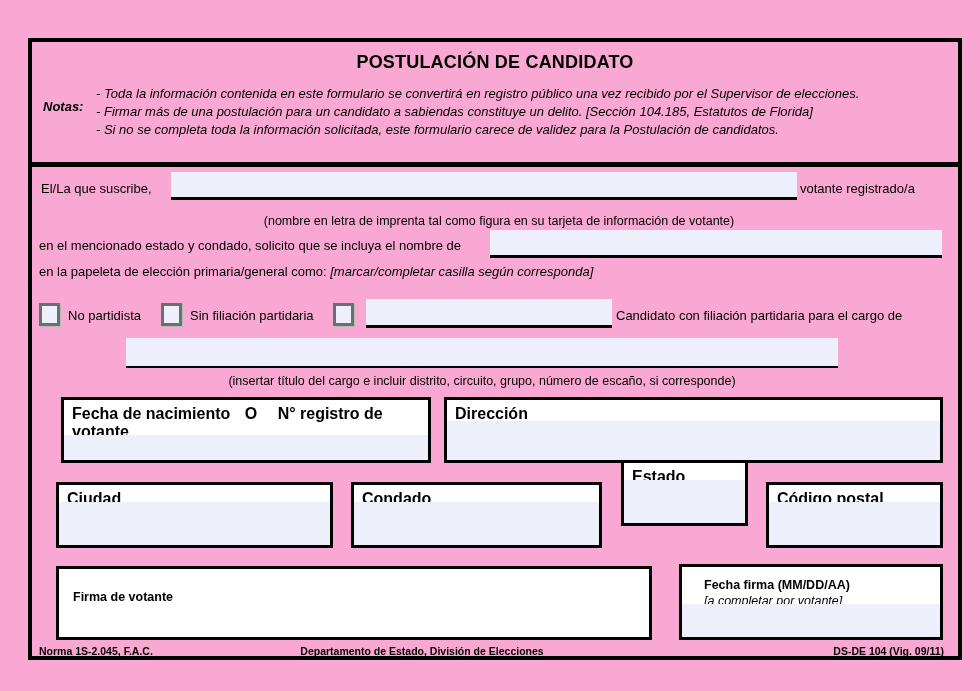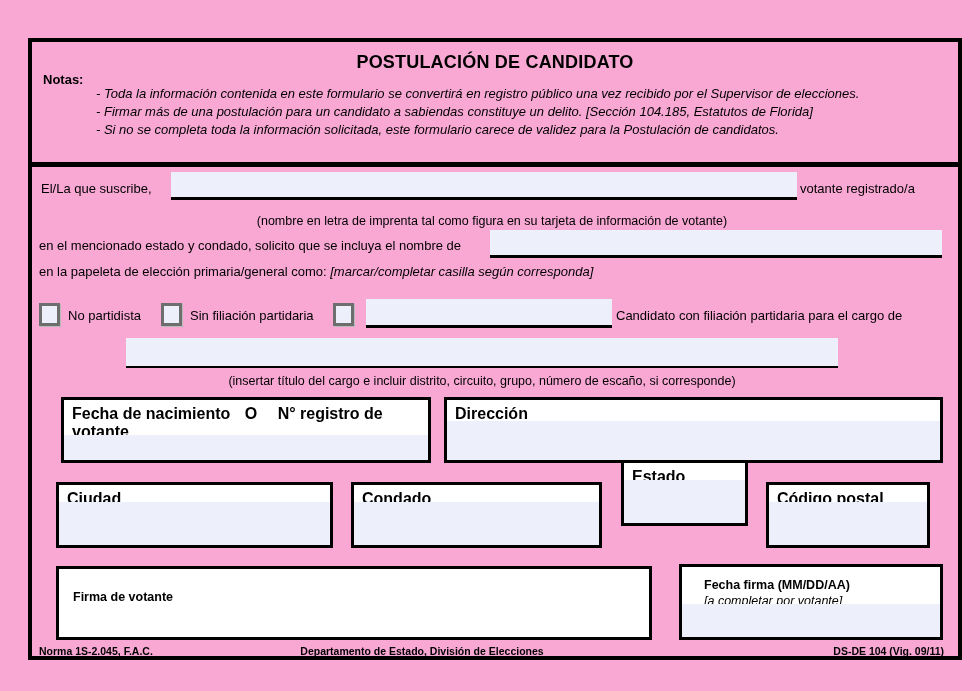--- a/index.html
+++ b/index.html
@@ -11,22 +11,22 @@
   }
   .form-box {
     position:absolute; left:28px; top:38px; width:934px; height:622px;
     border:4px solid #000;
   }
   .title {
     position:absolute; left:0; top:10px; width:100%;
     text-align:center; font-size:18px; font-weight:bold; letter-spacing:.2px;
   }
   .notes-label {
-    position:absolute; left:11px; top:30px;
-    font-size:13px; font-weight:bold; 
+    position:absolute; left:11px; top:57px;
+    font-size:13px; font-weight:bold; font-style:italic;
   }
   .notes {
     position:absolute; left:64px; top:43px; width:808px;
     font-size:13px; font-style:italic; line-height:18px;
   }
   .note { padding-left:18px; text-indent:-18px;font-style:italic; }
   .separator { position:absolute; left:0; top:120px; width:100%; height:5px; background:#000; }
 
   .txt { position:absolute; font-size:13px; line-height:16px; white-space:nowrap; }
   .it  { font-style:italic; }
@@ -60,21 +60,21 @@
     <div class="notes">
       <div class="note">- Toda la información contenida en este formulario se convertirá en registro público una vez recibido por el Supervisor de elecciones.</div>
       <div class="note">- Firmar más de una postulación para un candidato a sabiendas constituye un delito. [Sección 104.185, Estatutos de Florida]</div>
       <div class="note">- Si no se completa toda la información solicitada, este formulario carece de validez para la Postulación de candidatos.</div>
     </div>
     <div class="separator"></div>
 
     <span class="txt" style="left:9px;top:139px">El/La que suscribe,</span>
     <div class="field" style="left:139px;top:130px;width:626px;height:28px"></div>
     <span class="txt" style="left:768px;top:139px">votante registrado/a</span>
-    <div class="hint" style="left:147px;top:172px;width:626px">(nombre en letra de imprenta tal como figura en su tarjeta de información de votante)</div>
+    <div class="hint" style="left:154px;top:172px;width:626px">(nombre en letra de imprenta tal como figura en su tarjeta de información de votante)</div>
 
     <span class="txt" style="left:7px;top:196px">en el mencionado estado y condado, solicito que se incluya el nombre de</span>
     <div class="field" style="left:458px;top:188px;width:452px;height:28px"></div>
 
     <span class="txt" style="left:7px;top:222px"><span>en la papeleta de elección primaria/general como: </span><span class="it">[marcar/completar casilla según corresponda]</span></span>
 
     <div class="checkbox" style="left:7px;top:261px"></div>
     <span class="txt" style="left:36px;top:266px">No partidista</span>
 
     <div class="checkbox" style="left:129px;top:261px"></div>
@@ -107,21 +107,21 @@
       <div class="fill" style="height:43px"></div>
     </div>
     <div class="fbox" style="left:319px;top:440px;width:251px;height:66px">
       <div class="pad"><span class="lbl">Condado</span></div>
       <div class="fill" style="height:43px"></div>
     </div>
     <div class="fbox" style="left:589px;top:418px;width:127px;height:66px">
       <div class="pad"><span class="lbl">Estado</span></div>
       <div class="fill" style="height:43px"></div>
     </div>
-    <div class="fbox" style="left:734px;top:440px;width:164px;height:66px">
+    <div class="fbox" style="left:734px;top:440px;width:177px;height:66px">
       <div class="pad"><span class="lbl">Código postal</span></div>
       <div class="fill" style="height:43px"></div>
     </div>
 
     <div class="fbox" style="left:24px;top:524px;width:596px;height:74px">
       <div style="padding:18px 0 0 14px"><span class="lbl" style="font-size:12.5px">Firma de votante</span></div>
     </div>
 
     <div class="fbox" style="left:647px;top:522px;width:264px;height:76px">
       <div style="padding:11px 0 0 22px">

